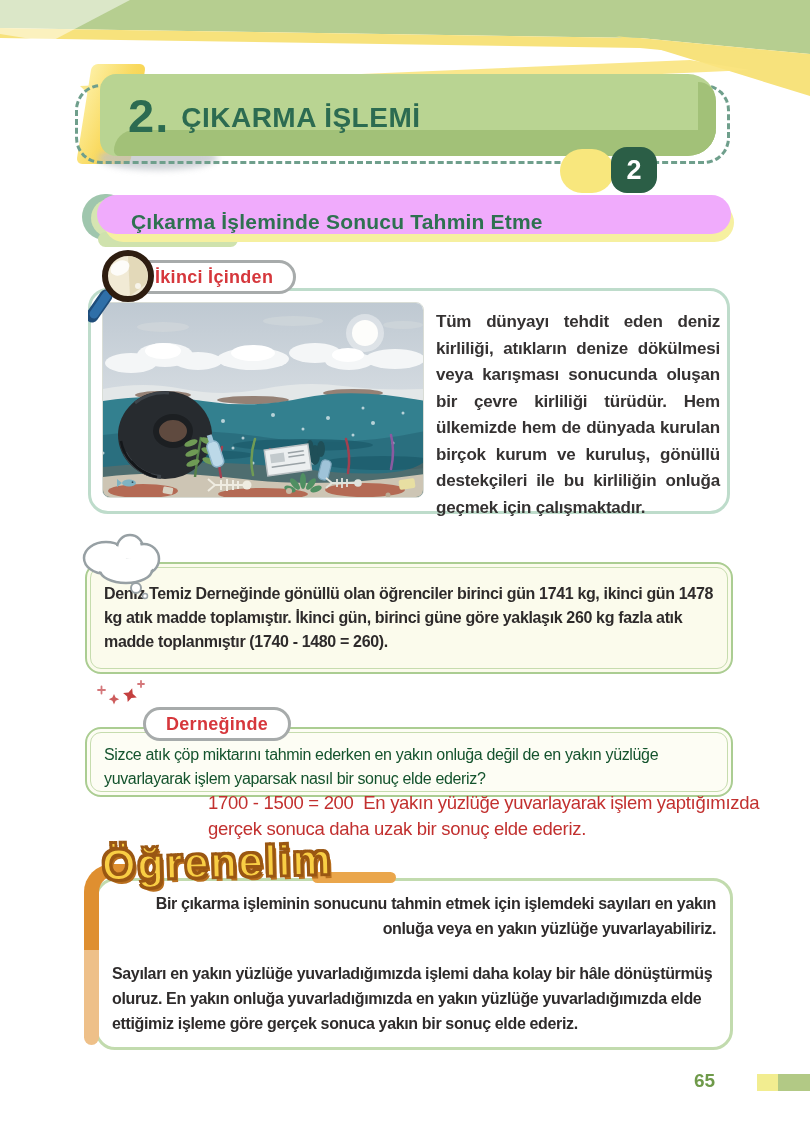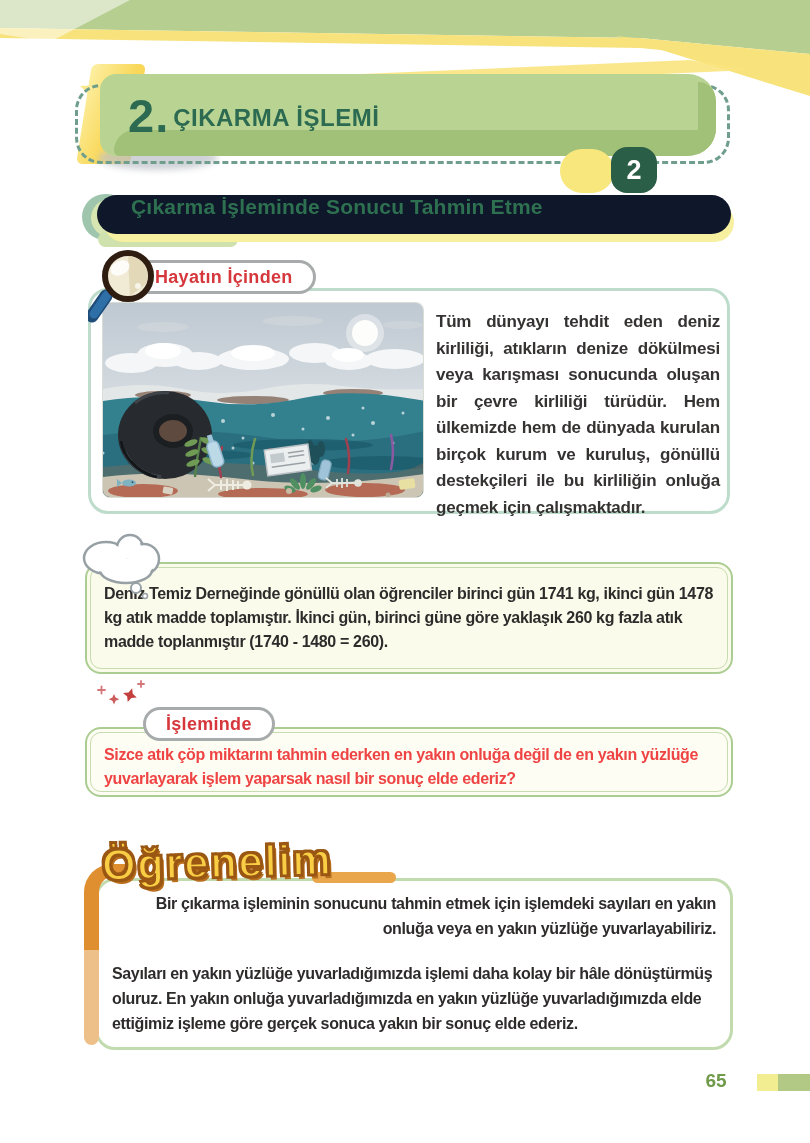--- a/index.html
+++ b/index.html
@@ -38,42 +38,42 @@
   }
   .title-box .swoosh-r {
     position:absolute; right:0; top:8px; width:18px; bottom:0;
     background:#a2c178; border-radius:0 26px 26px 0;
   }
   .title-num {
     position:relative; color:#2c6b51; font-size:47px; font-weight:bold;
     letter-spacing:1px; line-height:1;
   }
   .title-text {
-    position:relative; color:#2c6b51; font-size:24px; font-weight:bold;
-    letter-spacing:.5px; margin-left:4px; padding-top:6px;
+    position:relative; color:#2c6b51; font-size:28px; font-weight:bold;
+    letter-spacing:.5px; margin-left:12px; padding-top:6px;
   }
   .dot-yellow {
     left:560px; top:149px; width:54px; height:44px; background:#f8e77d;
     border-radius:24px;
   }
   .badge-2 {
     left:611px; top:147px; width:46px; height:46px; background:#2b5e46;
     border-radius:16px; color:#fff; font-size:27px; font-weight:bold;
     display:flex; align-items:center; justify-content:center;
   }
 
   
   .sec-wrap { left:82px; top:190px; width:652px; height:60px; }
   .sec-arc-outer { position:absolute; left:0; top:4px; width:48px; height:46px; border-radius:24px; background:#9fc6ad; }
   .sec-arc-inner { position:absolute; left:9px; top:9px; width:48px; height:38px; border-radius:19px; background:#d6e5b2; }
   .sec-tab { position:absolute; left:16px; top:42px; width:140px; height:15px; border-radius:8px; background:#cfe2ad; }
   .sec-shadow { position:absolute; left:22px; top:13px; width:630px; height:39px; border-radius:20px; background:#f6f0a0; }
   .sec-bar {
     position:absolute; left:15px; top:5px; width:634px; height:39px; border-radius:20px;
-    background:#0f172a; display:flex; align-items:flex-start; padding-left:34px;
+    background:#f0abfc; display:flex; align-items:flex-end; padding-left:34px;
     color:#2e7150; font-size:21px; font-weight:bold; letter-spacing:.2px;
   }
 
   
   .pill {
     display:inline-flex; align-items:center; height:34px; padding:0 20px;
     background:#fff; border:3px solid #a7abab; border-radius:18px;
     color:#d6373c; font-size:18px; font-weight:bold; letter-spacing:.3px;
     z-index:5; white-space:nowrap;
   }
@@ -108,22 +108,22 @@
   .cloud-icon { left:78px; top:526px; width:100px; height:76px; z-index:6; }
   .hatirla-text {
     left:104px; top:582px; width:618px; color:#2e2b2b;
     font-size:16px; line-height:1.5; letter-spacing:-.35px; font-weight:600;
   }
 
   .card-dusun { left:85px; top:727px; width:648px; height:70px; background:#fdfdf4; }
   .dusun-badge { left:143px; top:707px; }
   .sparkles-icon { left:88px; top:678px; width:60px; height:36px; z-index:6; }
   .dusun-text {
-    left:104px; top:743px; width:620px; color:#ef4444;
-    font-size:16px; line-height:1.5; letter-spacing:-.35px; font-weight:700;
+    left:104px; top:743px; width:620px; color:#14532d;
+    font-size:16px; line-height:1.5; letter-spacing:-.35px; font-weight:400;
   }
   .dusun-answer {
     left:208px; top:790px; width:558px; color:#c2302f;
     font-size:18.5px; line-height:1.38; white-space:pre-wrap; letter-spacing:-.3px;
   }
 
   
   .ogren-box {
     left:95px; top:878px; width:638px; height:172px; background:#fff;
     border:3px solid #c2dbae; border-radius:20px;
@@ -146,21 +146,21 @@
     text-shadow:-2px -2px 0 #9a5713, 2px -2px 0 #9a5713, -2px 2px 0 #9a5713,
                  2px 2px 0 #9a5713, 3px 4px 0 #b96f1e;
   }
   .ogren-p1, .ogren-p2 {
     color:#2e2b2b; font-size:16px; line-height:1.55; letter-spacing:-.35px; font-weight:600;
   }
   .ogren-p1 { left:112px; top:892px; width:604px;text-align:right; }
   .ogren-p2 { left:112px; top:962px; width:606px; }
 
   
-  .page-num { left:694px; top:1070px; width:44px; text-align:center; color:#6f9a4a; font-size:19px; font-weight:bold; }
+  .page-num { left:694px; top:1070px; width:44px; text-align:left; color:#6f9a4a; font-size:19px; font-weight:bold; }
   .footer-bar-yellow { left:757px; top:1074px; width:21px; height:17px; background:#f2ed90; }
   .footer-bar-green  { left:778px; top:1074px; width:32px; height:17px; background:#b2c985; }
 </style>
 </head>
 <body>
 
 <div class="page">
 
   <svg class="abs top-decor" viewBox="0 0 810 120">
     <polygon points="0,0 810,0 810,54 640,38 120,30 0,28" fill="#b6ce90"></polygon>
@@ -187,21 +187,21 @@
     <div class="sec-arc-inner"></div>
     <div class="sec-tab"></div>
     <div class="sec-shadow"></div>
     <div class="sec-bar">
       <span>Çıkarma İşleminde Sonucu Tahmin Etme</span>
     </div>
   </div>
 
   <div class="abs card-hayat"></div>
   <div class="abs pill hayat-badge">
-    <span>Hayatın İçinden</span>
+    <span>İkinci İçinden</span>
   </div>
   <svg class="abs magnifier" viewBox="0 0 78 84">
     <line x1="18" y1="52" x2="4" y2="72" stroke="#1f4d7a" stroke-width="13" stroke-linecap="round"></line>
     <line x1="19" y1="51" x2="6" y2="70" stroke="#2f6fa8" stroke-width="9" stroke-linecap="round"></line>
     <circle cx="40" cy="32" r="23" fill="#f1ead5" stroke="#2e1d10" stroke-width="6"></circle>
     <path d="M40 12 a20 20 0 0 1 18 28 L42 52 Z" fill="#e0d5b2" opacity="0.8"></path>
     <ellipse cx="32" cy="24" rx="10" ry="7" fill="#ffffff" opacity="0.85" transform="rotate(-25 32 24)"></ellipse>
     <circle cx="50" cy="42" r="3" fill="#ffffff" opacity="0.7"></circle>
   </svg>
   <div class="abs illustration-frame">
@@ -380,23 +380,24 @@
     <g fill="#c4403f">
       <path d="M42,10 l2.2,5 l5,2.2 l-5,2.2 l-2.2,5 l-2.2,-5 l-5,-2.2 l5,-2.2 Z" transform="rotate(18 42 17)"></path>
       <path d="M26,16 l1.6,3.6 l3.6,1.6 l-3.6,1.6 l-1.6,3.6 l-1.6,-3.6 l-3.6,-1.6 l3.6,-1.6 Z" opacity="0.85"></path>
     </g>
     <g stroke="#d0696c" stroke-width="1.8" stroke-linecap="round" opacity="0.9">
       <path d="M10,12 h7 M13.5,8.5 v7"></path>
       <path d="M50,6 h6 M53,3 v6"></path>
     </g>
   </svg>
   <div class="abs pill dusun-badge">
-    <span>İşleminde</span>
+    <span>Derneğinde</span>
   </div>
   <div class="abs dusun-text">Sizce atık çöp miktarını tahmin ederken en yakın onluğa değil de en yakın yüzlüğe yuvarlayarak işlem yaparsak nasıl bir sonuç elde ederiz?</div>
+  <div class="abs dusun-answer">1700 - 1500 = 200  En yakın yüzlüğe yuvarlayarak işlem yaptığımızda gerçek sonuca daha uzak bir sonuç elde ederiz.</div>
 
   <div class="abs ogren-box"></div>
   <div class="abs ogren-corner"></div>
   <div class="abs ogren-bar"></div>
   <div class="abs ogren-dash"></div>
   <div class="abs ogren-title">Öğrenelim</div>
   <div class="abs ogren-p1">Bir çıkarma işleminin sonucunu tahmin etmek için işlemdeki sayıları en yakın onluğa veya en yakın yüzlüğe yuvarlayabiliriz.</div>
   <div class="abs ogren-p2">Sayıları en yakın yüzlüğe yuvarladığımızda işlemi daha kolay bir hâle dönüştürmüş oluruz. En yakın onluğa yuvarladığımızda en yakın yüzlüğe yuvarladığımızda elde ettiğimiz işleme göre gerçek sonuca yakın bir sonuç elde ederiz.</div>
 
   <div class="abs page-num">65</div>

